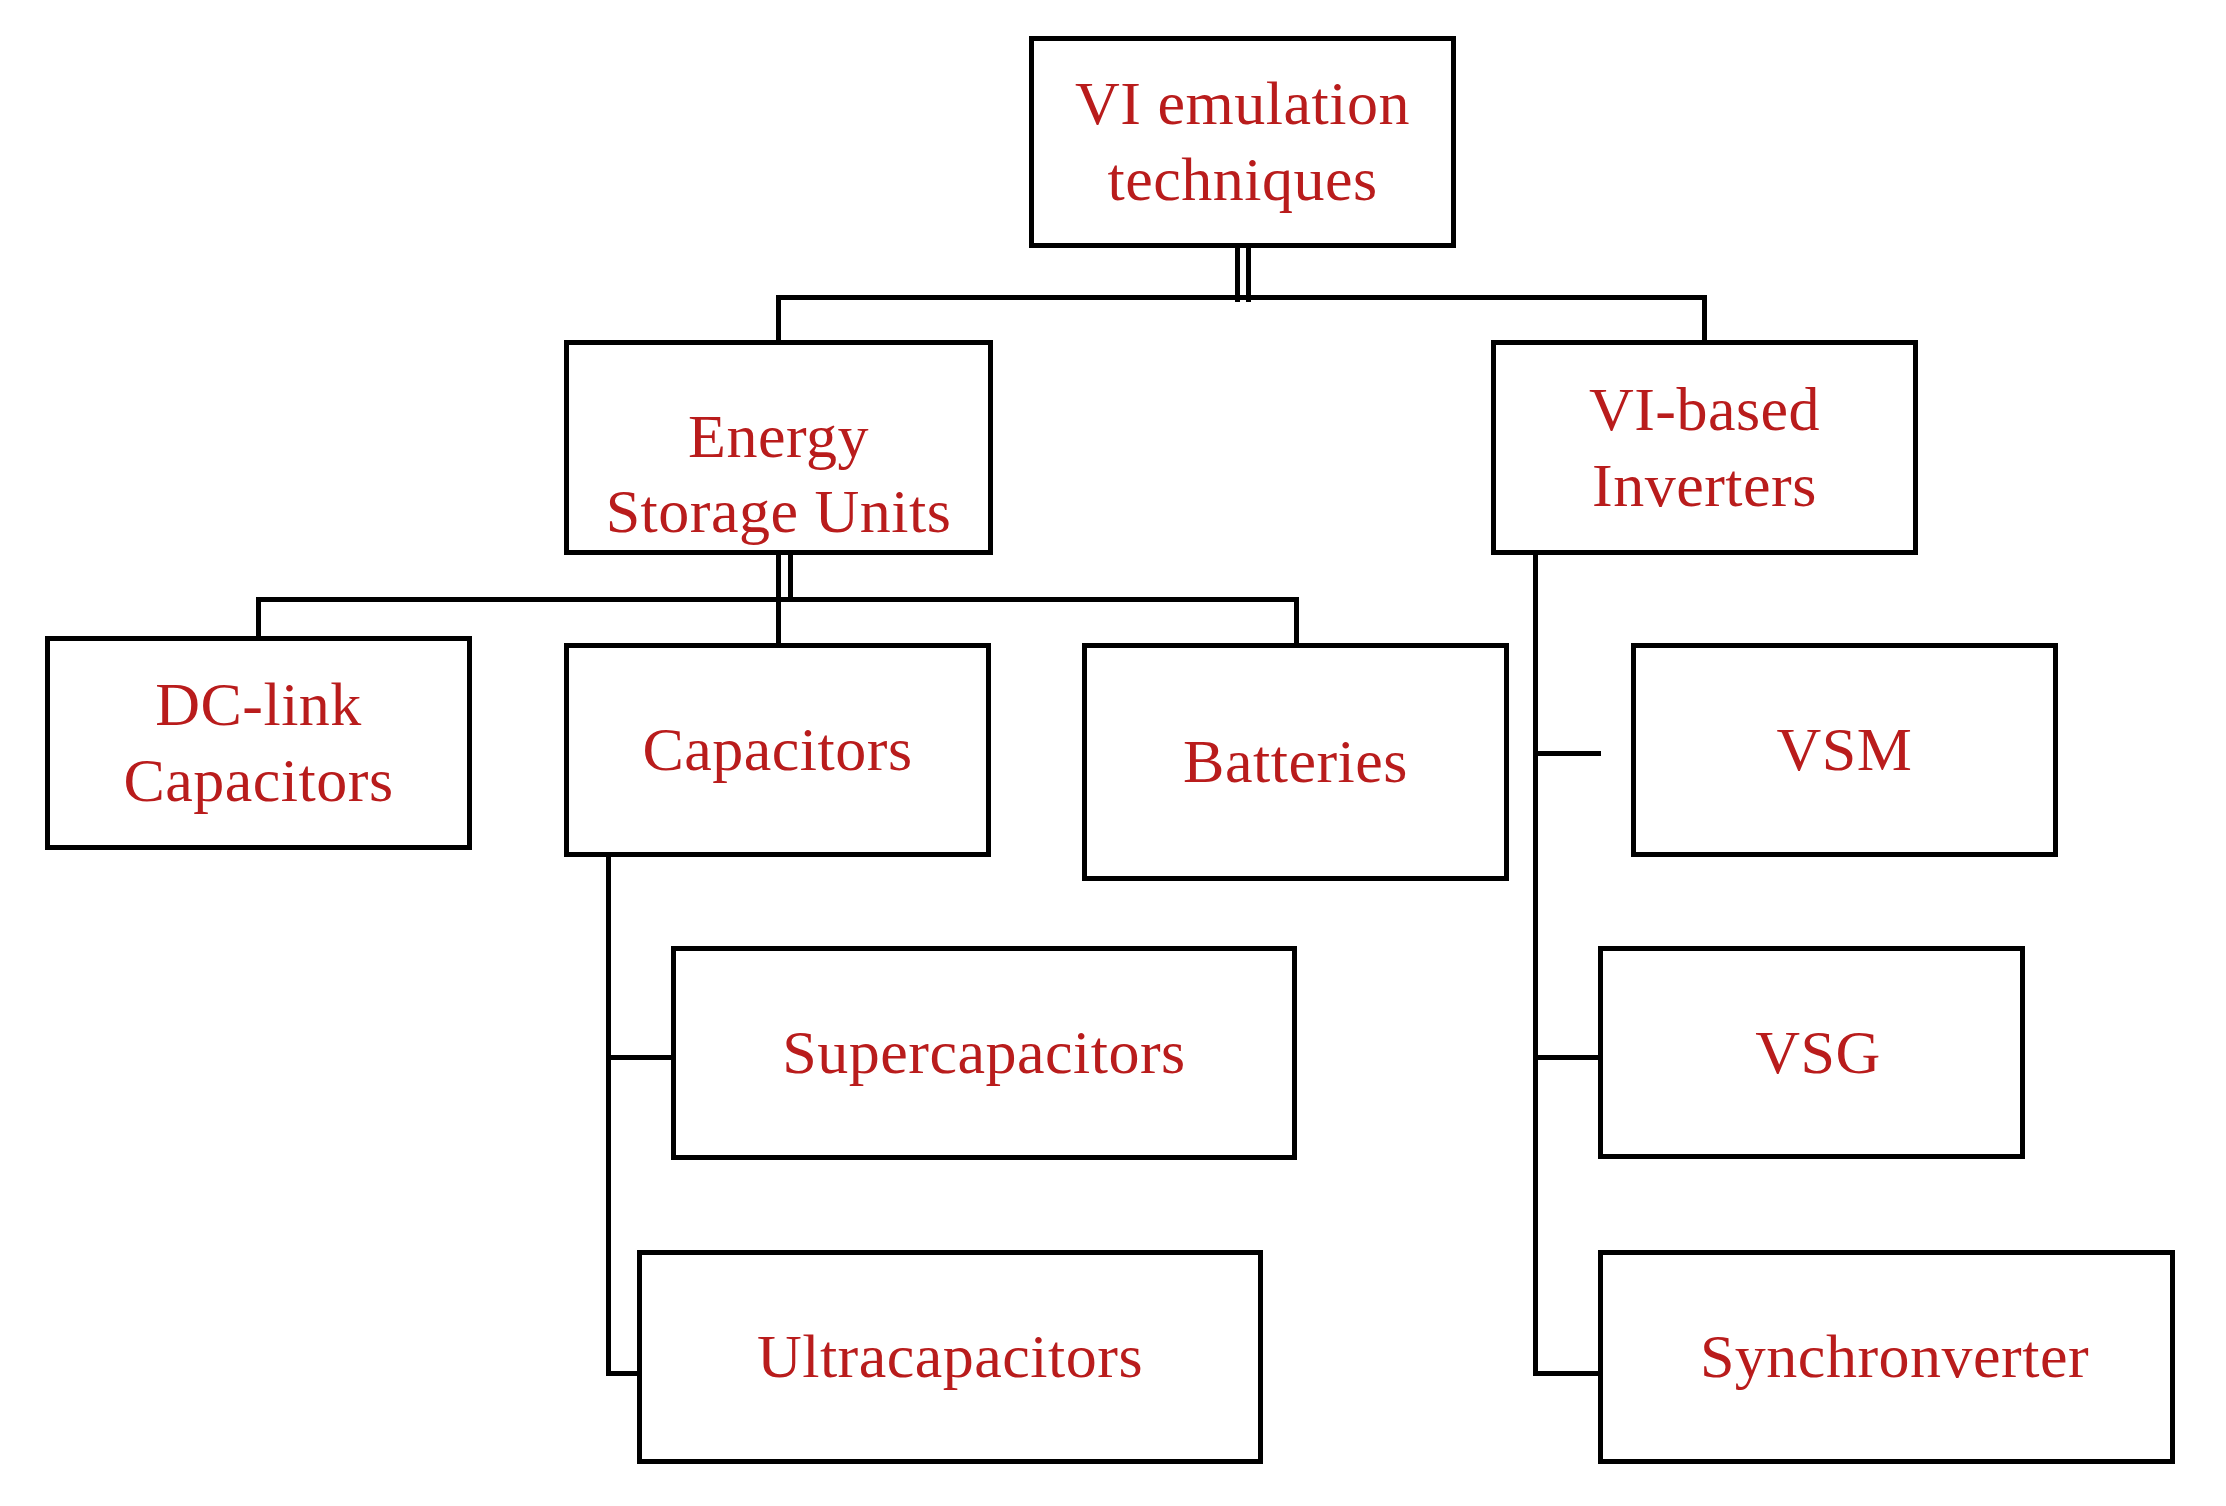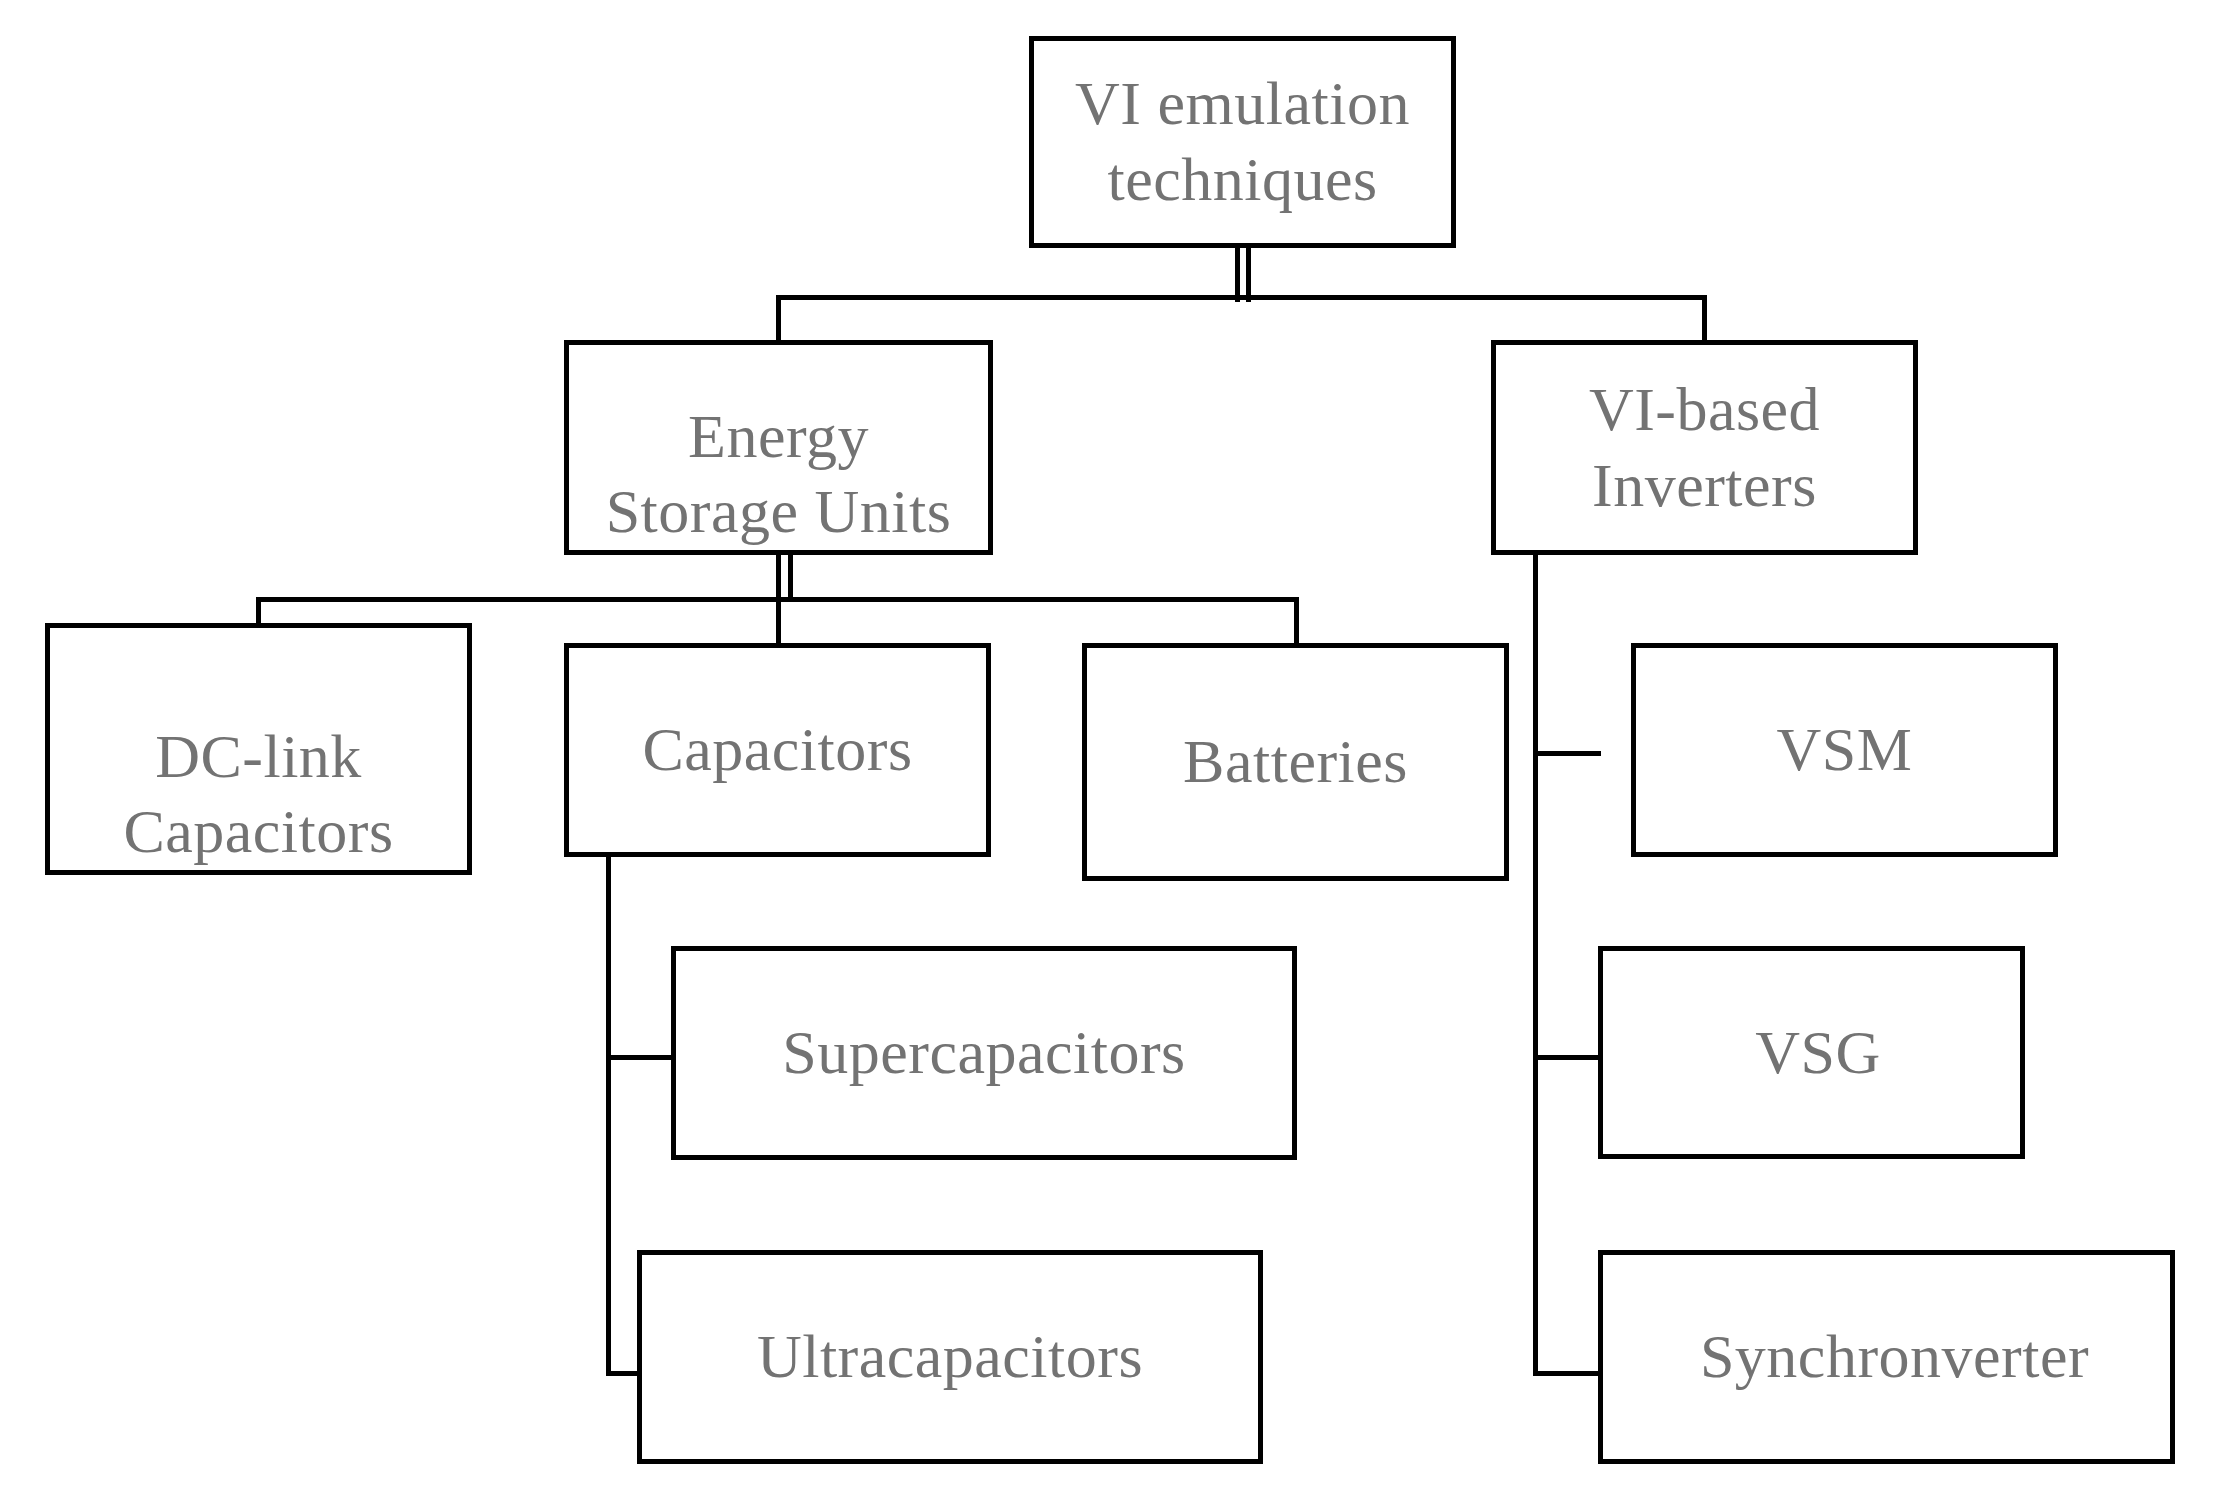--- a/index.html
+++ b/index.html
@@ -29,21 +29,21 @@
     background: #ffffff;
     display: flex;
     align-items: center;
     justify-content: center;
     text-align: center;
   }
   .node .label {
     white-space: pre-line;
     font-size: 62px;
     line-height: 1.22;
-    color: #737373;
+    color: #b91c1c;
     letter-spacing: 0.5px;
     padding: 0 8px;
   }
 </style>
 </head>
 <body>
 
 <div class="stage">
   <svg class="edges-svg" xmlns="http://www.w3.org/2000/svg" preserveAspectRatio="none" viewBox="0 0 2226 1506">
       <line x1="1237" y1="248" x2="1237" y2="299" stroke="#000000" stroke-width="5" stroke-linecap="square" shape-rendering="crispEdges"></line>
@@ -71,21 +71,21 @@
 techniques</span>
     </div>
     <div class="node" style="left: 564px; top: 340px; width: 429px; height: 215px; align-items: flex-end;">
       <span class="label">Energy
 Storage Units</span>
     </div>
     <div class="node" style="left: 1491px; top: 340px; width: 427px; height: 215px;">
       <span class="label">VI-based
 Inverters</span>
     </div>
-    <div class="node" style="left: 45px; top: 623px; width: 427px; height: 252px; align-items: flex-end;">
+    <div class="node" style="left: 45px; top: 636px; width: 427px; height: 214px;">
       <span class="label">DC-link
 Capacitors</span>
     </div>
     <div class="node" style="left: 564px; top: 643px; width: 427px; height: 214px;">
       <span class="label">Capacitors</span>
     </div>
     <div class="node" style="left: 1082px; top: 643px; width: 427px; height: 238px;">
       <span class="label">Batteries</span>
     </div>
     <div class="node" style="left: 1598px; top: 643px; width: 427px; height: 214px; margin-left: 33px;">

